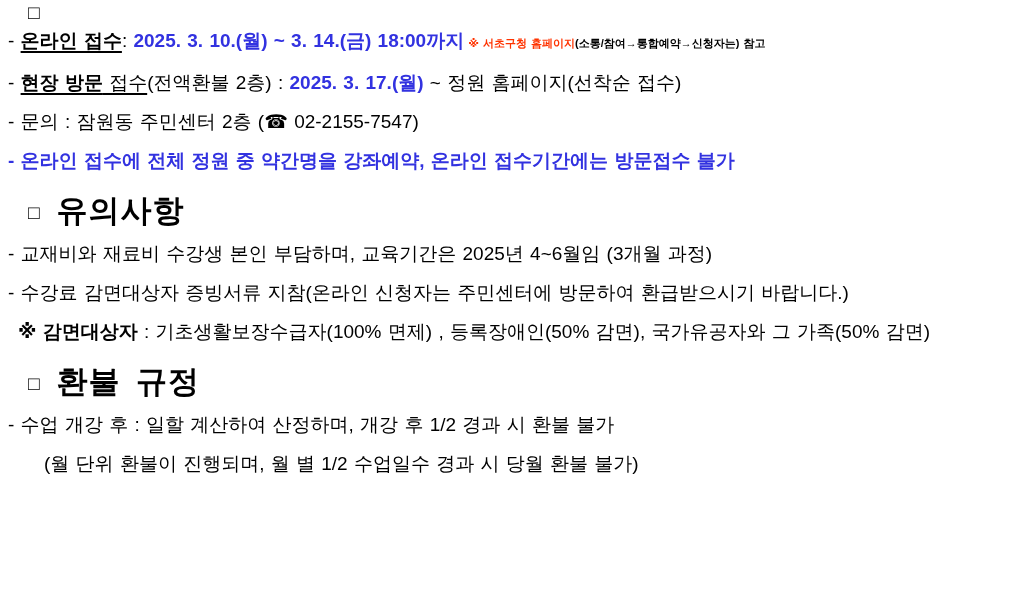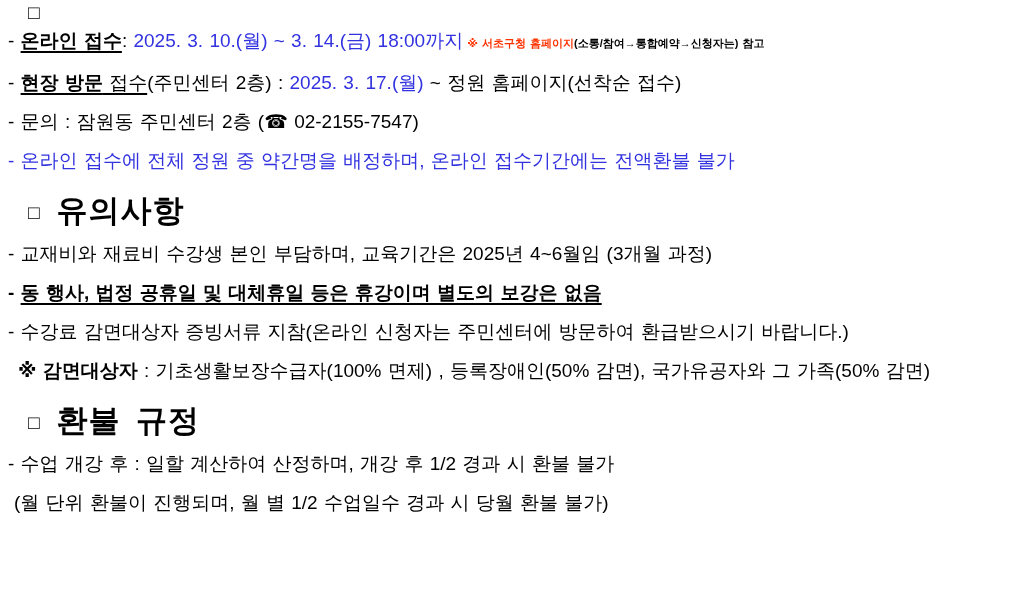--- a/index.html
+++ b/index.html
@@ -24,64 +24,61 @@
     font-size:19px;font-weight:bold;line-height:1;
     position:relative;top:1px;
   }
   .lines{margin:6px 0 2px 0;}
   .line{
     font-size:19px;line-height:27px;margin:0 0 12px 0;
     word-spacing:1px;white-space:nowrap;
   }
   .b{font-weight:bold;}
   .u{text-decoration:underline;text-underline-offset:4px;text-decoration-thickness:1.5px;}
-  .blue{color:var(--blue);font-weight:normal;}
+  .blue{color:var(--blue);font-weight:bold;}
   .red{color:var(--red);font-weight:bold;}
   .sm{font-size:11px;}
   .indent1{padding-left:10px;}
-  .indent2{padding-left:6px;}
+  .indent2{padding-left:6px;margin-left:30px;}
   .sec{margin-bottom:4px;}
   .sec + .sec{margin-top:14px;}
 </style>
 </head>
 <body>
 
 <div class="doc">
 
   <div class="sec">
     <h1 class="heading">
       <span class="sq">□</span>
     </h1>
     <div class="lines">
       <p class="line">
         <span>- </span><span class="b u">온라인 접수</span><span>: </span><span class="blue">2025. 3. 10.(월) ~ 3. 14.(금) 18:00까지</span><span class="red sm"> ※ 서초구청 홈페이지</span><span class="b sm">(소통/참여→통합예약→신청자는) 참고</span>
       </p>
       <p class="line">
-        <span>- </span><span class="b u">현장 방문</span><span class="u"> 접수</span><span>(주민센터 2층) :  </span><span class="blue">2025. 3. 17.(월)</span><span> ~ 정원 홈페이지(선착순 접수)</span>
+        <span>- </span><span class="b u">현장 방문</span><span class="u"> 접수</span><span>(전액환불 2층) :  </span><span class="blue">2025. 3. 17.(월)</span><span> ~ 정원 홈페이지(선착순 접수)</span>
       </p>
       <p class="line">
         <span>- 문의 : 잠원동 주민센터 2층 (</span><span>☎</span><span> 02-2155-7547)</span>
       </p>
       <p class="line blue">
-        <span>- 온라인 접수에 전체 정원 중 약간명을 배정하며, 온라인 접수기간에는 전액환불 불가</span>
+        <span>- 온라인 접수에 전체 정원 중 약간명을 강좌예약, 온라인 접수기간에는 방문접수 불가</span>
       </p>
     </div>
   </div>
 
   <div class="sec">
     <h1 class="heading">
       <span class="sq">□</span>
       <span>유의사항</span>
     </h1>
     <div class="lines">
       <p class="line">
         <span>- 교재비와 재료비 수강생 본인 부담하며, 교육기간은 2025년 4~6월임 (3개월 과정)</span>
-      </p>
-      <p class="line">
-        <span class="b">- </span><span class="b u">동 행사, 법정 공휴일 및 대체휴일 등은 휴강이며 별도의 보강은 없음</span>
       </p>
       <p class="line">
         <span>- 수강료 감면대상자 증빙서류 지참(온라인 신청자는 주민센터에 방문하여 환급받으시기 바랍니다.)</span>
       </p>
       <p class="line indent1">
         <span class="b">※ 감면대상자</span><span> : 기초생활보장수급자(100% 면제) , 등록장애인(50% 감면), 국가유공자와 그 가족(50% 감면)</span>
       </p>
     </div>
   </div>
 

